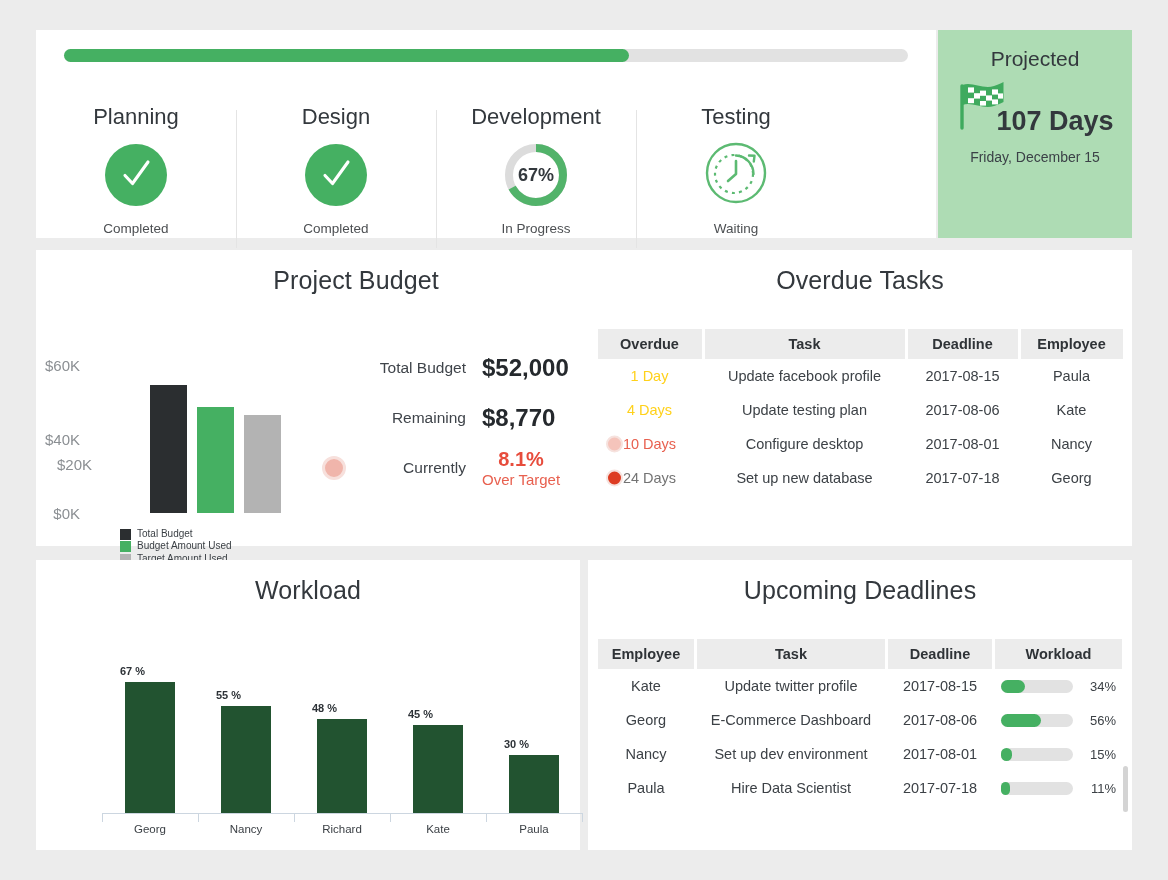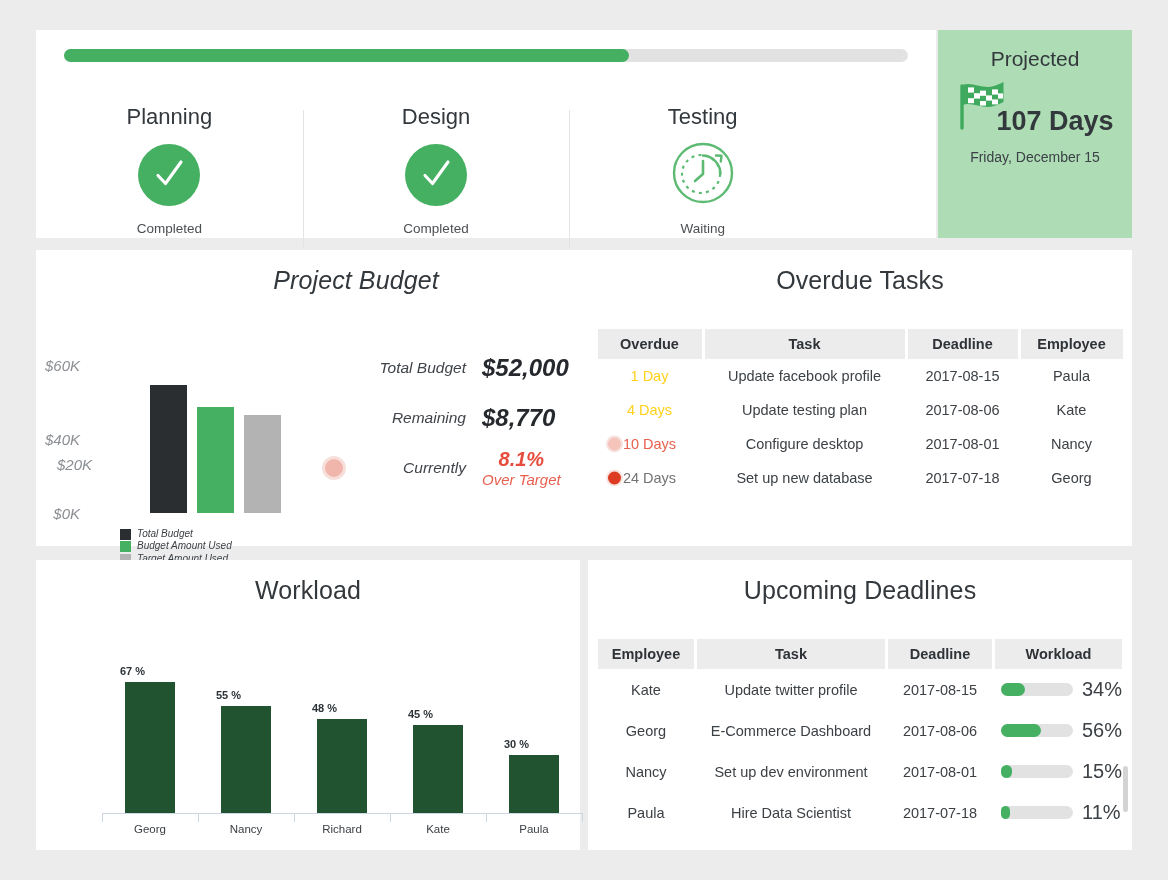--- a/index.html
+++ b/index.html
@@ -80,21 +80,21 @@
   .launch-flag { margin: 8px 0 0 8px; }
   .launch-days {
     text-align: center; font-size: 27px; font-weight: 700; color: #33383d;
     margin-top: -30px; padding-left: 40px;
   }
   .launch-date {
     text-align: center; font-size: 14px; color: #3b4147; margin-top: 12px;
   }
 
   
-  #budget-card { left: 36px; top: 250px; width: 640px; height: 296px; padding-top: 16px; font-style: italic; }
+  #budget-card { left: 36px; top: 250px; width: 640px; height: 296px; padding-top: 16px; }
   .budget-body { position: relative; height: 240px; }
   .bud-axis-label {
     position: absolute; font-size: 15px; color: #8b8f93; text-align: right; width: 42px;
   }
   .bud-bar { position: absolute; bottom: 0; }
   .bud-legend { position: absolute; left: 84px; top: 233px; font-size: 10px; color: #3a3f44; line-height: 12.4px; }
   .bud-legend-row { display: flex; align-items: center; }
   .bud-swatch { width: 11px; height: 11px; margin-right: 6px; }
   .bud-stats { position: absolute; left: 300px; top: 48px; width: 250px; }
   .bud-stat-row { display: flex; align-items: center; height: 50px; }
@@ -121,21 +121,21 @@
     padding: 9px 6px; font-weight: 400;
   }
   td.ov-days { font-weight: 700; text-align: right; padding-right: 18px; position: relative; }
   .ov-dot {
     position: absolute; left: 8px; top: 50%; transform: translateY(-50%);
     width: 17px; height: 17px; border-radius: 50%; border: 2px solid #f6e2de;
   }
   .wl-cell { display: flex; align-items: center; justify-content: flex-end; gap: 9px; }
   .wl-track { width: 72px; height: 13px; border-radius: 7px; background: #e2e2e2; }
   .wl-fill { height: 13px; border-radius: 7px; background: #45b062; }
-  .wl-pct { font-size: 20px; color: #3c4146; width: 34px; text-align: right; }
+  .wl-pct { font-size: 13px; color: #3c4146; width: 34px; text-align: right; }
   .scrollbar {
     position: absolute; right: 4px; top: 206px; width: 5px; height: 46px;
     background: #d4d4d4; border-radius: 3px;
   }
 
   
   #workload-card { left: 36px; top: 560px; width: 544px; height: 290px; padding-top: 16px; }
   .wchart { position: relative; height: 240px; }
   .wbar { position: absolute; background: #225330; }
   .wlabel {
@@ -172,20 +172,32 @@
         <div class="milestone">
     <div class="ms-name">Design</div>
     <div class="ms-icon">
             <div class="check-circle">
       <svg width="40" height="40" viewBox="0 0 40 40">
                 <path d="M9 20.5 L16.5 28.5 L32 7" stroke="#ffffff" stroke-width="3.1" fill="none" stroke-linecap="round" stroke-linejoin="round"></path>
               </svg>
             </div>
           </div>
     <div class="ms-status">Completed</div>
+  </div>
+        <div class="milestone">
+    <div class="ms-name">Development</div>
+    <div class="ms-icon">
+            <div class="donut">
+      <svg width="68" height="68" viewBox="0 0 68 68">
+        <circle cx="34" cy="34" r="27" fill="none" stroke="#dcdcdc" stroke-width="8"></circle>
+        <circle cx="34" cy="34" r="27" fill="none" stroke="#52b36a" stroke-width="8" stroke-dasharray="113.66282220687872 169.64600329384882" transform="rotate(-90 34 34)"></circle>
+      </svg>
+      <div class="donut-label">67%</div></div>
+          </div>
+    <div class="ms-status">In Progress</div>
   </div>
         <div class="milestone">
     <div class="ms-name">Testing</div>
     <div class="ms-icon">
             <div>
       <svg width="66" height="66" viewBox="0 0 66 66">
         <circle cx="33" cy="33" r="29" fill="none" stroke="#5cba72" stroke-width="2.4"></circle>
         <circle cx="31" cy="34" r="19" fill="none" stroke="#5cba72" stroke-width="2.2" stroke-dasharray="3 4.2"></circle>
         <path d="M33 15.5 A18.5 18.5 0 0 1 50.5 34" fill="none" stroke="#5cba72" stroke-width="2.4" stroke-linecap="round"></path>
         <path d="M46 15.5 L51.5 15.8 L50.8 21.5" fill="none" stroke="#5cba72" stroke-width="2.4" stroke-linecap="round" stroke-linejoin="round"></path>

